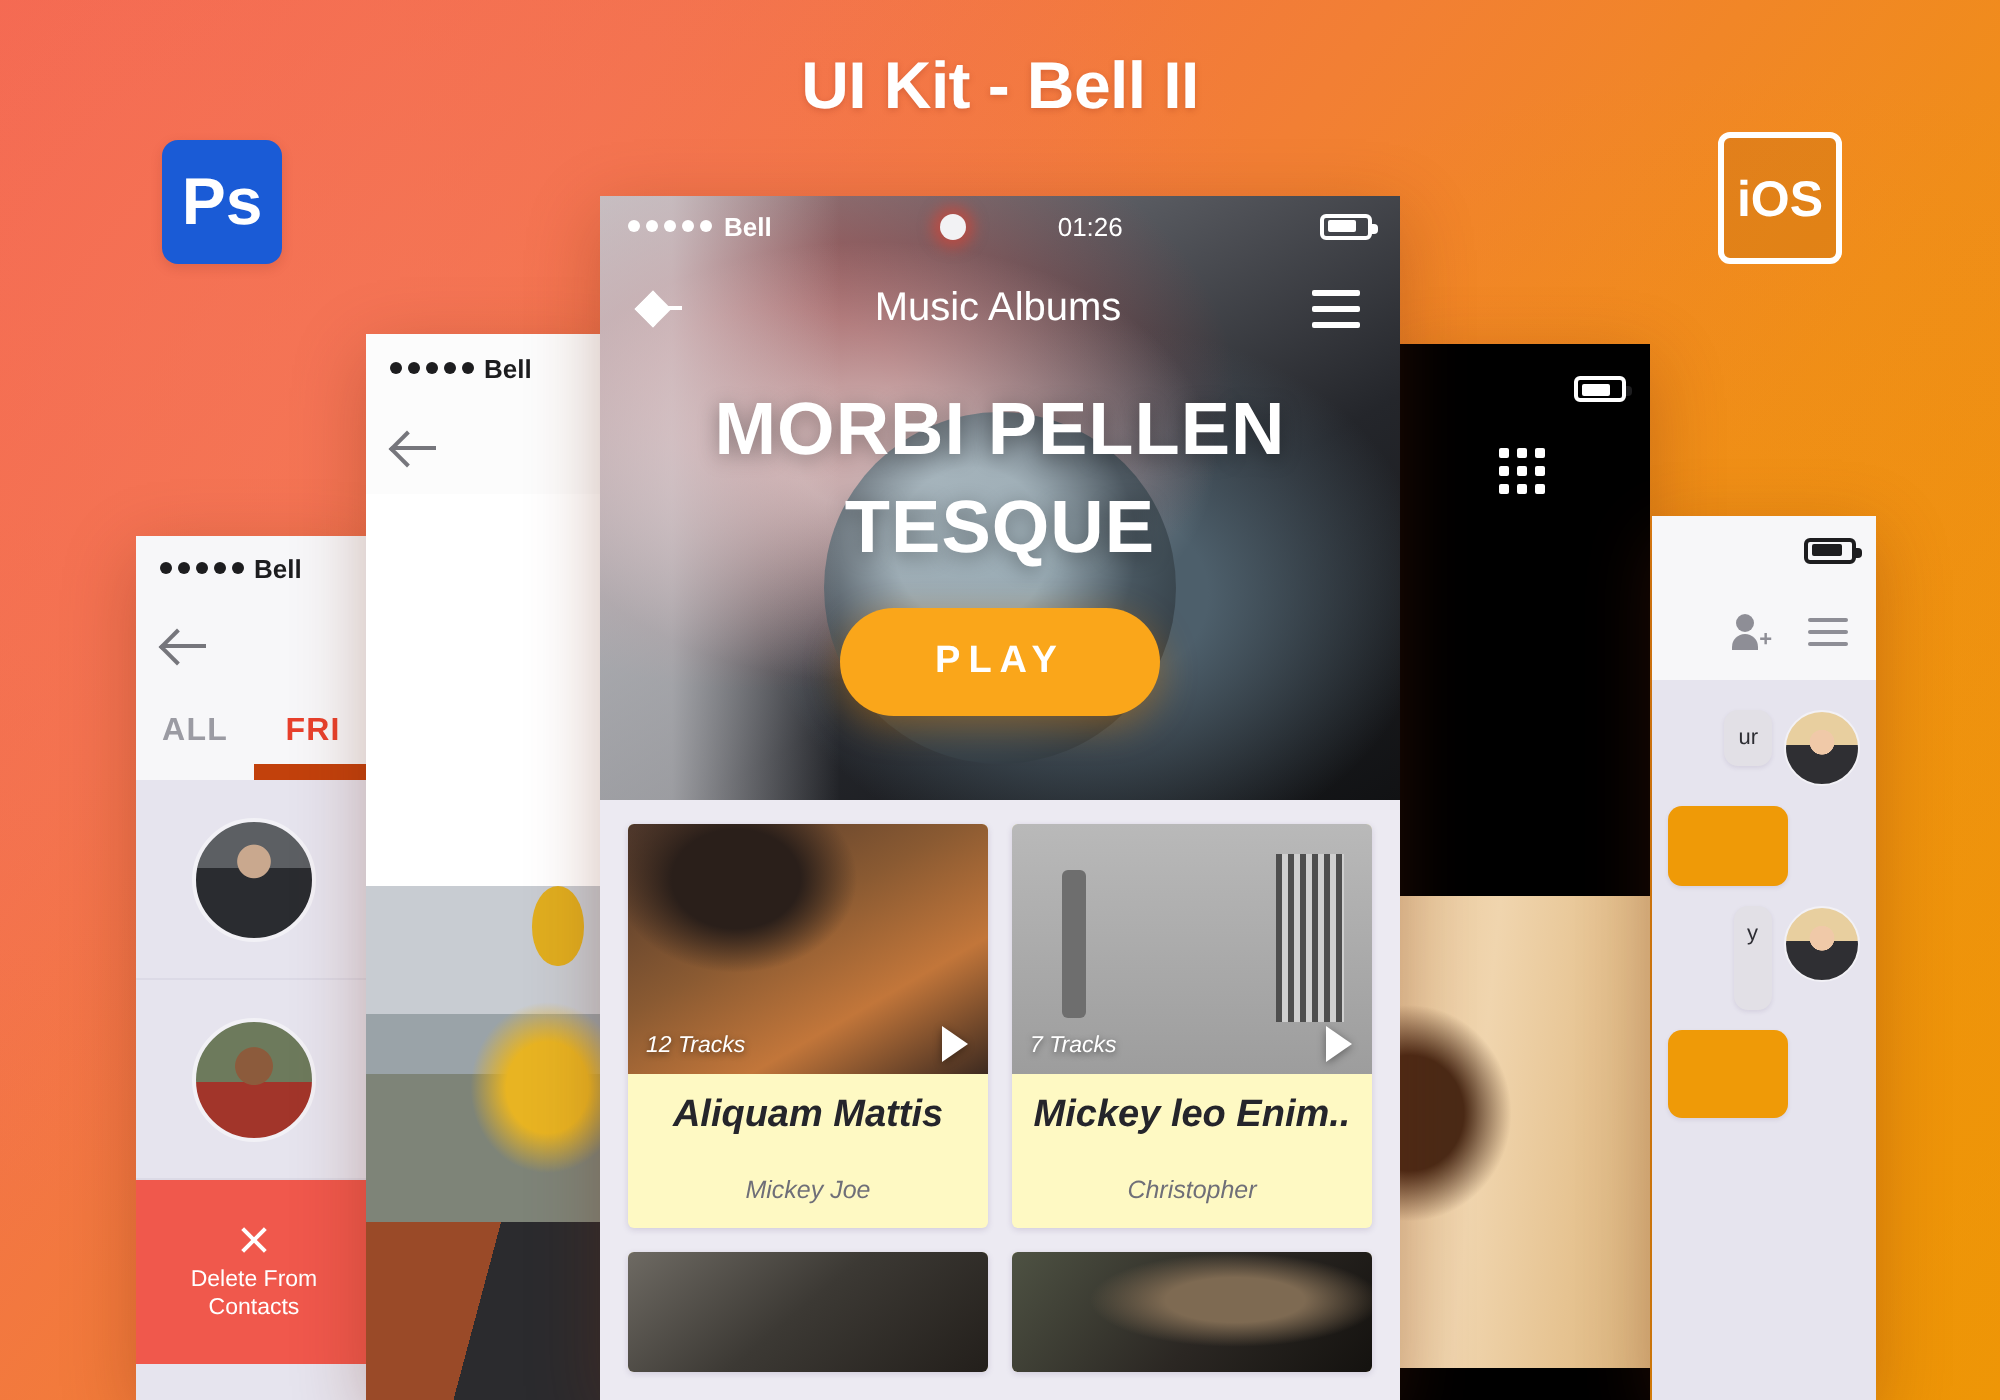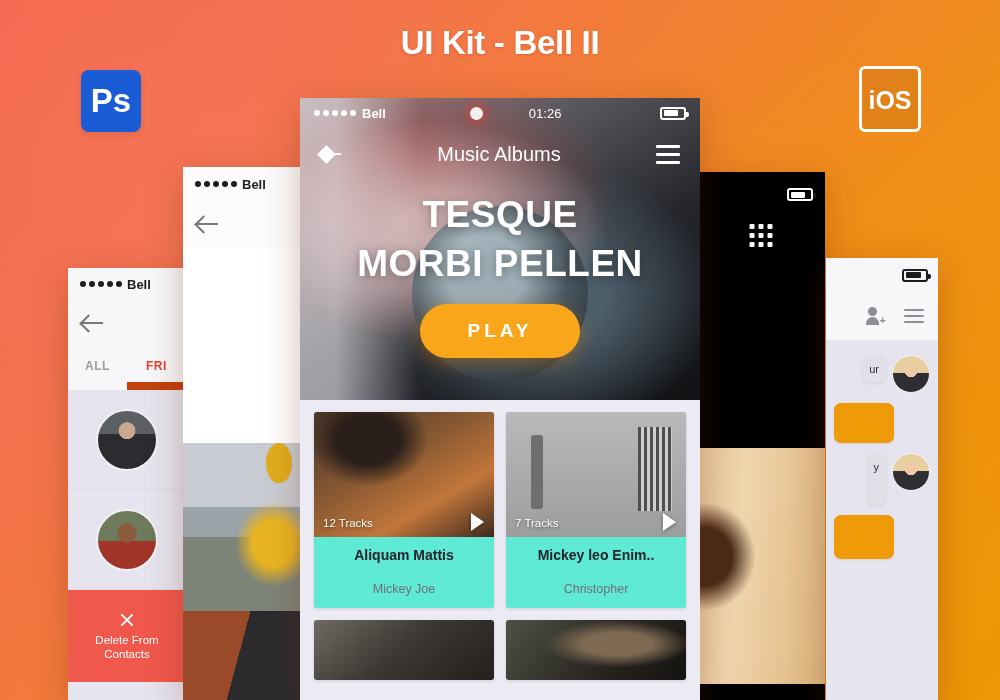--- a/index.html
+++ b/index.html
@@ -46,21 +46,21 @@
                            padding-left:12px; gap:5px; }
   .dots{ display:flex; gap:3px; }
   .dots i{ width:6px;height:6px;border-radius:50%;background:#1d1d1f;display:block; }
   .carrier{ font-size:13px; font-weight:bold; color:#1d1d1f; }
   #ph-contacts .navbar{ height:46px; background:#f7f7f9; display:flex; align-items:center; padding-left:14px;}
   .arrow-left{ width:22px;height:18px; position:relative; }
   .arrow-left:before{ content:""; position:absolute; left:0; top:8px; width:21px;height:2px;background:#76767c;}
   .arrow-left:after{ content:""; position:absolute; left:0; top:3px; width:11px;height:11px;
                      border-left:2px solid #76767c; border-bottom:2px solid #76767c; transform:rotate(45deg);}
   #ph-contacts .tabs{ height:44px; background:#f7f7f9; display:flex; }
-  #ph-contacts .tab{ flex:1; text-align:center; font-size:12px; font-weight:bold; letter-spacing:.6px;
+  #ph-contacts .tab{ flex:1; text-align:center; font-size:16px; font-weight:bold; letter-spacing:.6px;
                      line-height:40px; color:#9b9ba3; }
   #ph-contacts .tab.active{ color:#e8402c; border-bottom:8px solid #c2410c; }
   .contact-row{ height:100px; border-bottom:1px solid #dcdae6; display:flex; align-items:center;
                 justify-content:center; background:#e6e4ee; }
   .c-av{ width:62px;height:62px;border-radius:50%; border:2px solid #f2f1f6; }
   .c-av.a1{ background:
       radial-gradient(circle at 50% 34%, #c9a88e 0 17%, rgba(201,168,142,0) 18%),
       linear-gradient(#5c5f63 0 40%, #2a2c30 40% 100%); }
   .c-av.a2{ background:
       radial-gradient(circle at 50% 38%, #8c5b3c 0 20%, rgba(140,91,60,0) 21%),
@@ -169,29 +169,29 @@
   .stat{ display:flex; align-items:center; gap:8px; }
   .thumb-icon{ width:16px;height:15px; position:relative; }
   .thumb-icon:before{ content:""; position:absolute; left:0; bottom:0; width:5px;height:9px;background:#fff;border-radius:1px;}
   .thumb-icon:after{ content:""; position:absolute; left:6px; bottom:0; width:10px;height:15px;
                      background:#fff; border-radius:2px 3px 1px 1px; }
   .chat-icon{ width:17px;height:13px; background:#2ecc4e; border-radius:7px; position:relative; }
   .chat-icon:after{ content:""; position:absolute; left:3px; bottom:-4px; width:5px;height:6px;
                     background:#2ecc4e; border-radius:0 0 3px 3px; transform:skewX(-16deg); }
 
   .albums{ padding:12px 14px; display:grid; grid-template-columns:1fr 1fr; gap:12px; }
-  .album{ background:#5eead4; border-radius:3px; box-shadow:0 1px 3px rgba(90,70,120,.18); overflow:hidden; }
+  .album{ background:#fef9c3; border-radius:3px; box-shadow:0 1px 3px rgba(90,70,120,.18); overflow:hidden;font-style:italic; }
   .album .art{ position:relative; height:125px; }
   .album .art .tracks{ position:absolute; left:9px; bottom:8px; color:#fff; font-size:11.5px;
                        text-shadow:0 1px 3px rgba(0,0,0,.5); }
   .album .art .play-tri{ position:absolute; right:10px; bottom:6px; width:0;height:0;
                          border-left:13px solid #fff; border-top:9px solid transparent;
                          border-bottom:9px solid transparent; filter:drop-shadow(0 1px 2px rgba(0,0,0,.4)); }
   .album .meta{ padding:10px 6px 12px; text-align:center; }
-  .album .name{ font-size:14px; font-weight:bold; color:#25252b; }
+  .album .name{ font-size:19px; font-weight:bold; color:#25252b; }
   .album .artist{ font-size:12.5px; color:#6f6f78; margin-top:19px; }
   .art1{ background:
       radial-gradient(ellipse at 30% 22%, #2a1f1a 0 18%, rgba(42,31,26,0) 34%),
       linear-gradient(150deg,#4b352a 0%, #8a5a32 42%, #c2763a 70%, #3d2a20 100%); }
   .art2{ background: linear-gradient(#b9b9b9,#9d9d9d); position:relative; }
   .art2:before{ content:""; position:absolute; left:14%; top:18%; width:12px;height:74px;
                 background:#6e6e6e; border-radius:3px; }
   .art2:after{ content:""; position:absolute; right:8%; top:12%; width:34px;height:84px;
                background:repeating-linear-gradient(90deg,#4e4e4e 0 3px,#cfcfcf 3px 6px); }
   .art3{ background: linear-gradient(140deg,#6e6a63 0%, #3c3934 48%, #231f1b 100%); }
@@ -337,22 +337,22 @@
       <span class="arrow-left"></span>
       <span class="m-title">Music Albums</span>
       <span class="ham-w">
           <i></i>
           <i></i>
           <i></i>
         </span>
     </div>
 
     <div class="hero-head">
+      <div>MORBI PELLEN</div>
       <div>TESQUE</div>
-      <div>MORBI PELLEN</div>
     </div>
 
     <button class="play-btn">PLAY</button>
 
   </div>
 
   <div class="albums">
     <div class="album">
       <div class="art art1">
         <span class="tracks">12 Tracks</span>

